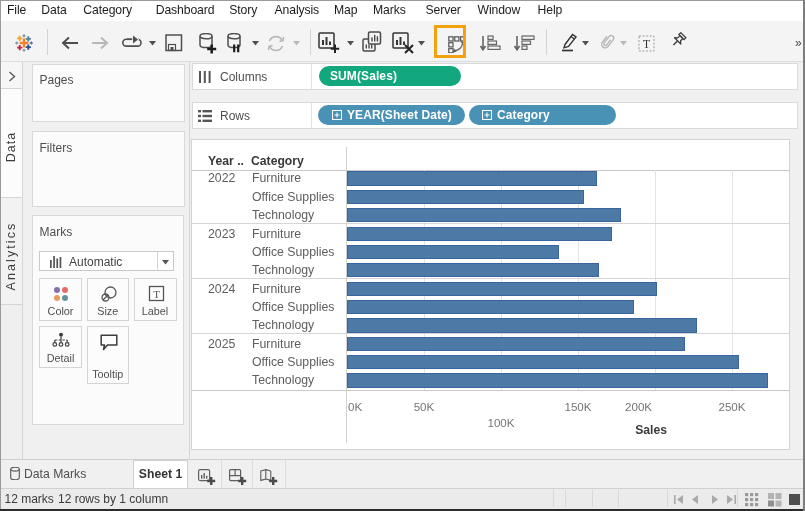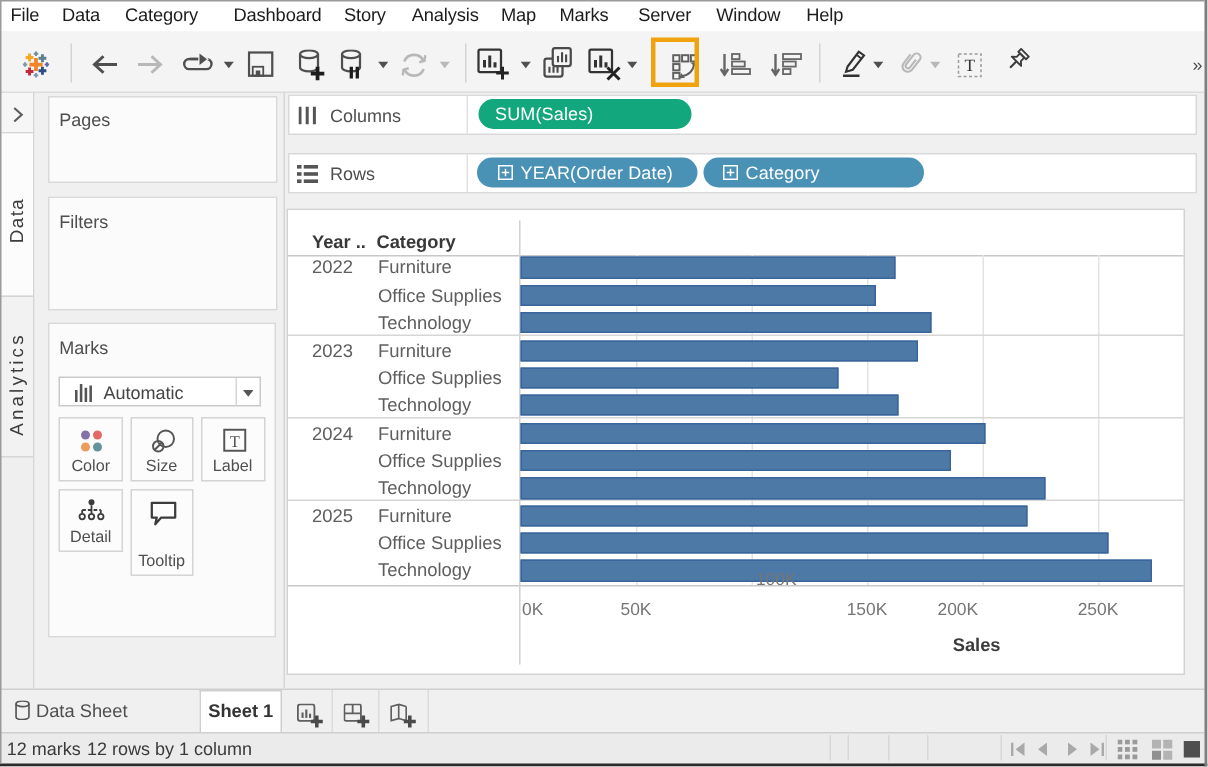--- a/index.html
+++ b/index.html
@@ -4,21 +4,21 @@
 *{margin:0;padding:0;box-sizing:border-box}
 html,body{width:805px;height:511px;overflow:hidden}
 body{font-family:"Liberation Sans",sans-serif;position:relative;background:#f0f0f1;font-size:12px;color:#333}
 .ab{position:absolute}
 .menu-item{position:absolute;top:3px;font-size:12.2px;color:#1c1c1c;letter-spacing:-0.1px}
 .sep{position:absolute;width:1px;background:#d2d2d2}
 .lbl{color:#4e4e4e}
 .box{position:absolute;background:#fbfbfb;border:1px solid #d9d9d9}
 .mkbtn{position:absolute;background:#fcfcfc;border:1px solid #d4d4d4;text-align:center}
 .mkbtn .cap{position:absolute;bottom:3px;left:0;right:0;font-size:10.8px;color:#4f4f4f}
-.pill{position:absolute;border-radius:10px;color:#fff;font-size:12px;font-weight:normal;letter-spacing:0.1px}
+.pill{position:absolute;border-radius:10px;color:#fff;font-size:12px;font-weight:bold;letter-spacing:0.1px}
 .rowlab{position:absolute;font-size:12.3px;color:#5e5e5e;white-space:nowrap}
 .tick{position:absolute;font-size:11.6px;color:#757575;white-space:nowrap}
 .gline{position:absolute;background:#e3e3e3;width:1px}
 .gsep{position:absolute;background:#d6d6d6;height:1px}
 .bar{position:absolute;background:#4d79a6;border:1px solid #3a659c}
 .stxt{position:absolute;top:0;height:20px;line-height:20px;font-size:12px;color:#3b3b3b;white-space:nowrap}
 .sdiv{position:absolute;top:1px;bottom:2px;width:1px;background:#d8d8d8}
 </style></head>
 <body>
 <div class="ab" style="left:0;top:0;width:803px;height:1px;background:#9a9a9a;z-index:9"></div>
@@ -283,21 +283,21 @@
       </g>
     </svg>
     <span style="position:absolute;left:27px;top:6px" class="lbl">Rows</span>
     <div style="position:absolute;left:118px;top:0;bottom:0;width:1px;background:#e2e2e2"></div>
   </div>
 <div class="pill" style="left:318px;top:104.5px;width:147px;height:20px;background:#4a92b5">
     <svg width="10" height="10" style="position:absolute;left:14px;top:5px" viewBox="0 0 10 10">
       <rect x="0.5" y="0.5" width="9" height="9" fill="none" stroke="#fff" stroke-width="1"></rect>
       <path d="M2.5,5 L7.5,5 M5,2.5 L5,7.5" stroke="#fff" stroke-width="1"></path>
     </svg>
-    <span style="position:absolute;left:29px;top:3.5px">YEAR(Order Date)</span>
+    <span style="position:absolute;left:29px;top:3.5px">YEAR(Sheet Date)</span>
   </div>
 <div class="pill" style="left:469px;top:104.5px;width:147px;height:20px;background:#4a92b5">
     <svg width="10" height="10" style="position:absolute;left:13px;top:5px" viewBox="0 0 10 10">
       <rect x="0.5" y="0.5" width="9" height="9" fill="none" stroke="#fff" stroke-width="1"></rect>
       <path d="M2.5,5 L7.5,5 M5,2.5 L5,7.5" stroke="#fff" stroke-width="1"></path>
     </svg>
     <span style="position:absolute;left:28px;top:3.5px">Category</span>
   </div>
 <div class="ab" style="left:191px;top:138.5px;width:599px;height:311.5px;background:#fff;border:1px solid #d2d2d2;z-index:2"></div>
 <div class="ab" style="left:208px;top:153.5px;font-weight:bold;font-size:12.2px;color:#383838;z-index:3">Year ..</div>
@@ -336,31 +336,31 @@
 <div class="rowlab" style="left:252px;top:318.2px;height:14.4px;line-height:14.4px;z-index:3">Technology</div>
 <div class="bar" style="left:347px;top:336.6px;width:338.0px;height:14.4px;z-index:3"></div>
 <div class="rowlab" style="left:208px;top:336.6px;height:14.4px;line-height:14.4px;z-index:3">2025</div>
 <div class="rowlab" style="left:252px;top:336.6px;height:14.4px;line-height:14.4px;z-index:3">Furniture</div>
 <div class="bar" style="left:347px;top:354.9px;width:391.5px;height:14.4px;z-index:3"></div>
 <div class="rowlab" style="left:252px;top:354.9px;height:14.4px;line-height:14.4px;z-index:3">Office Supplies</div>
 <div class="bar" style="left:347px;top:373.2px;width:420.5px;height:14.4px;z-index:3"></div>
 <div class="rowlab" style="left:252px;top:373.2px;height:14.4px;line-height:14.4px;z-index:3">Technology</div>
 <div class="tick" style="left:348px;top:399.5px;z-index:3">0K</div>
 <div class="tick" style="left:394px;top:399.5px;width:60px;text-align:center;z-index:3">50K</div>
-<div class="tick" style="left:471px;top:380px;width:60px;text-align:right;z-index:3">100K</div>
+<div class="tick" style="left:471px;top:416px;width:60px;text-align:center;z-index:3">100K</div>
 <div class="tick" style="left:548px;top:399.5px;width:60px;text-align:center;z-index:3">150K</div>
 <div class="tick" style="left:625px;top:399.5px;width:60px;text-align:left;z-index:3">200K</div>
 <div class="tick" style="left:702px;top:399.5px;width:60px;text-align:center;z-index:3">250K</div>
 <div class="ab" style="left:467px;top:422.5px;width:200px;text-align:right;font-weight:bold;font-size:12.2px;color:#3c3c3c;z-index:3">Sales</div>
 <div class="ab" style="left:0;top:459px;width:803px;height:29px;background:#f0f0f0;border-top:1px solid #cfcfcf"></div>
 <svg width="10" height="13" style="position:absolute;left:10px;top:467px" viewBox="0 0 10 13">
     <ellipse cx="5" cy="2.2" rx="4.3" ry="1.9" fill="none" stroke="#555" stroke-width="1.1"></ellipse>
     <path d="M0.7,2.2 L0.7,10.8 A4.3,1.9 0 0 0 9.3,10.8 L9.3,2.2" fill="none" stroke="#555" stroke-width="1.1"></path>
   </svg>
-<div class="ab" style="left:24px;top:466.5px;font-size:12.2px;color:#4f4f4f">Data Sheet</div>
+<div class="ab" style="left:24px;top:466.5px;font-size:12.2px;color:#4f4f4f">Data Marks</div>
 <div class="ab" style="left:133px;top:459.5px;width:55px;height:28.5px;background:#fff;border:1px solid #cfcfcf;border-bottom:none"></div>
 <div class="ab" style="left:133px;top:466.5px;width:55px;text-align:center;font-size:12.2px;font-weight:bold;color:#333">Sheet 1</div>
 <svg width="18" height="17" style="position:absolute;left:198px;top:469px" viewBox="0 0 18 17">
 <rect x="0.6" y="0.6" width="11" height="11" rx="1.5" fill="none" stroke="#5f5f5f" stroke-width="1.2"></rect>
 <g fill="#5f5f5f">
       <rect x="3" y="6" width="1.4" height="3.6"></rect>
       <rect x="5.5" y="4" width="1.4" height="5.6"></rect>
       <rect x="8" y="6.8" width="1.4" height="2.8"></rect>
     </g>
 <path d="M13.2,8 L13.2,16 M9.2,12 L17.2,12" stroke="#4a4a4a" stroke-width="2.4"></path>

